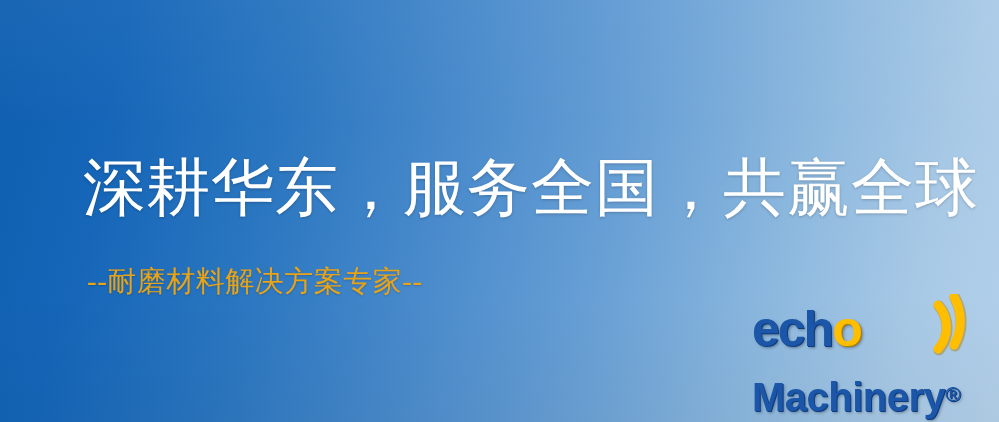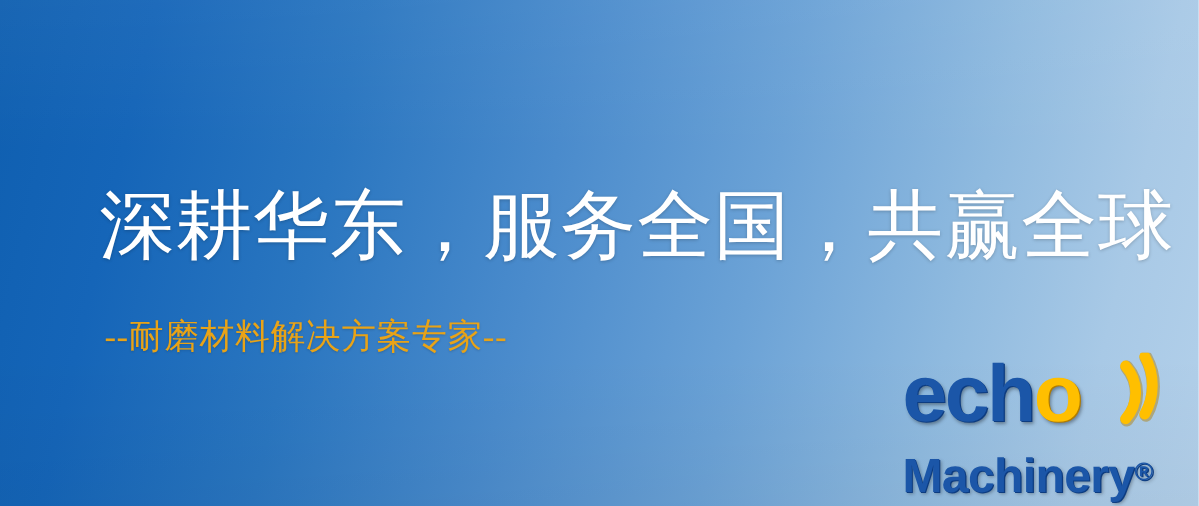--- a/index.html
+++ b/index.html
@@ -80,21 +80,21 @@
     top: 0;
     height: 74px;
     width: 250px;
   }
   #logo .wordmark {
     position: absolute;
     left: 4px;
     top: -6px;
     font-family: "Liberation Sans", sans-serif;
     font-weight: bold;
-    font-size: 67px;
+    font-size: 50px;
     line-height: 78px;
     letter-spacing: -2px;
     color: #1b56a8;
     text-shadow:
       1px 1px 0 #0d3c80,
       2px 2px 3px rgba(0,0,0,0.35);
   }
   #logo .wordmark .o-gold {
     color: #ffbf00;
     text-shadow:

